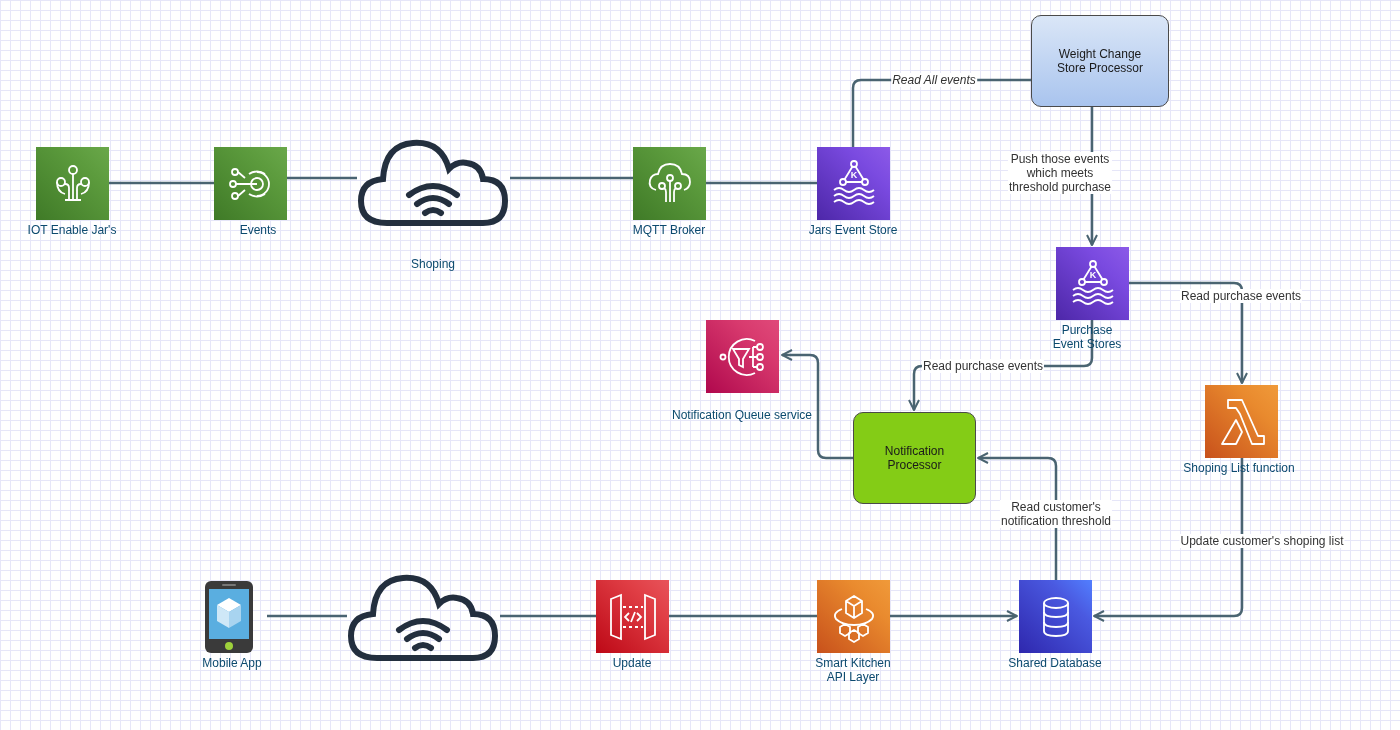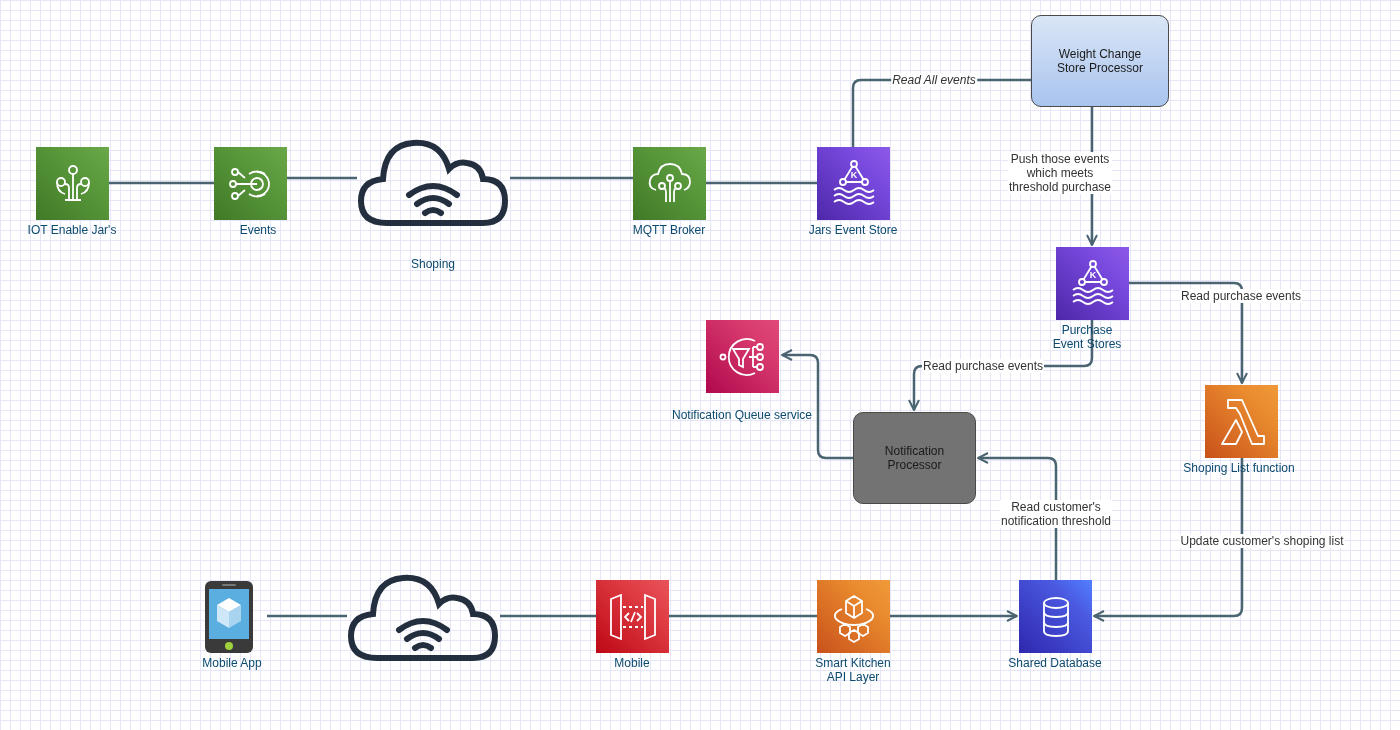--- a/index.html
+++ b/index.html
@@ -19,21 +19,21 @@
   .g-green{background:linear-gradient(45deg,#3f7a27 0%,#5c9b3d 70%,#6aa84a 100%);}
   .g-purple{background:linear-gradient(45deg,#4d27a8 0%,#7a4ae0 70%,#8c5ae8 100%);}
   .g-pink{background:linear-gradient(45deg,#b0084d 0%,#d83a6e 70%,#e04a7a 100%);}
   .g-red{background:linear-gradient(45deg,#bd0816 0%,#e03e45 70%,#e8545a 100%);}
   .g-orange{background:linear-gradient(45deg,#c8511b 0%,#e98a2e 70%,#f09a3a 100%);}
   .g-blue{background:linear-gradient(45deg,#2e27ad 0%,#4a59e0 70%,#527fff 100%);}
   .label{position:absolute;font-size:12px;line-height:14px;text-align:center;white-space:nowrap;transform:translateX(-50%);color:#0c4a6e;}
   .edge-label{position:absolute;font-size:12px;line-height:14px;text-align:center;white-space:nowrap;transform:translate(-50%,-50%);background:#ffffff;color:#333;padding:0 1px;}
   .proc{position:absolute;border:1.5px solid #4a4a4a;border-radius:10px;display:flex;align-items:center;justify-content:center;text-align:center;font-size:12px;line-height:14px;color:#1a1a1a;box-sizing:border-box;}
   .proc-grad{background:linear-gradient(to bottom,#dae6f7 0%,#a9c4ee 100%);}
-  .proc-flat{background:#737373;}
+  .proc-flat{background:#84cc16;}
   .cloud{position:absolute;}
   .phone{position:absolute;}
 </style>
 </head>
 <body>
 
 <svg id="edges" viewBox="0 0 1400 730">
   <defs>
     <marker id="arr" viewBox="0 0 12 12" refX="11" refY="6" markerWidth="12" markerHeight="12" markerUnits="userSpaceOnUse" orient="auto">
       <path d="M1,1 L11,6 L1,11" fill="none" stroke="#4a6471" stroke-width="2"></path>
@@ -203,21 +203,21 @@
 </svg>
 
 <div class="node g-red" style="left:596px;top:580px;">
   <svg viewBox="0 0 56 56" fill="none" stroke="#fff" stroke-width="1.8">
     <path d="M6 10 L16 6 L16 50 L6 46 Z"></path>
     <path d="M50 10 L40 6 L40 50 L50 46 Z"></path>
     <path d="M18 18 L38 18 M18 38 L38 38" stroke-dasharray="3 3"></path>
     <path d="M24 24 L20 28 L24 32 M32 24 L36 28 L32 32 M30 23 L26 33"></path>
   </svg>
 </div>
-<div class="label" style="left:632px;top:656px;">Mobile</div>
+<div class="label" style="left:632px;top:656px;">Update</div>
 
 <div class="node g-orange" style="left:817px;top:580px;">
   <svg viewBox="0 0 56 56" fill="none" stroke="#fff" stroke-width="1.8" stroke-linejoin="round">
     <path d="M20 12 L28 7 L36 12 L36 24 L28 29 L20 24 Z M20 12 L28 17 L36 12 M28 17 L28 29"></path>
     <path d="M16 20 Q6 24 10 30 Q16 36 28 36 Q40 36 46 30 Q50 24 40 20"></path>
     <path d="M14 38 L19 35 L24 38 L24 44 L19 47 L14 44 Z"></path>
     <path d="M23 44 L28 41 L33 44 L33 50 L28 53 L23 50 Z"></path>
     <path d="M32 38 L37 35 L42 38 L42 44 L37 47 L32 44 Z"></path>
   </svg>
 </div>

